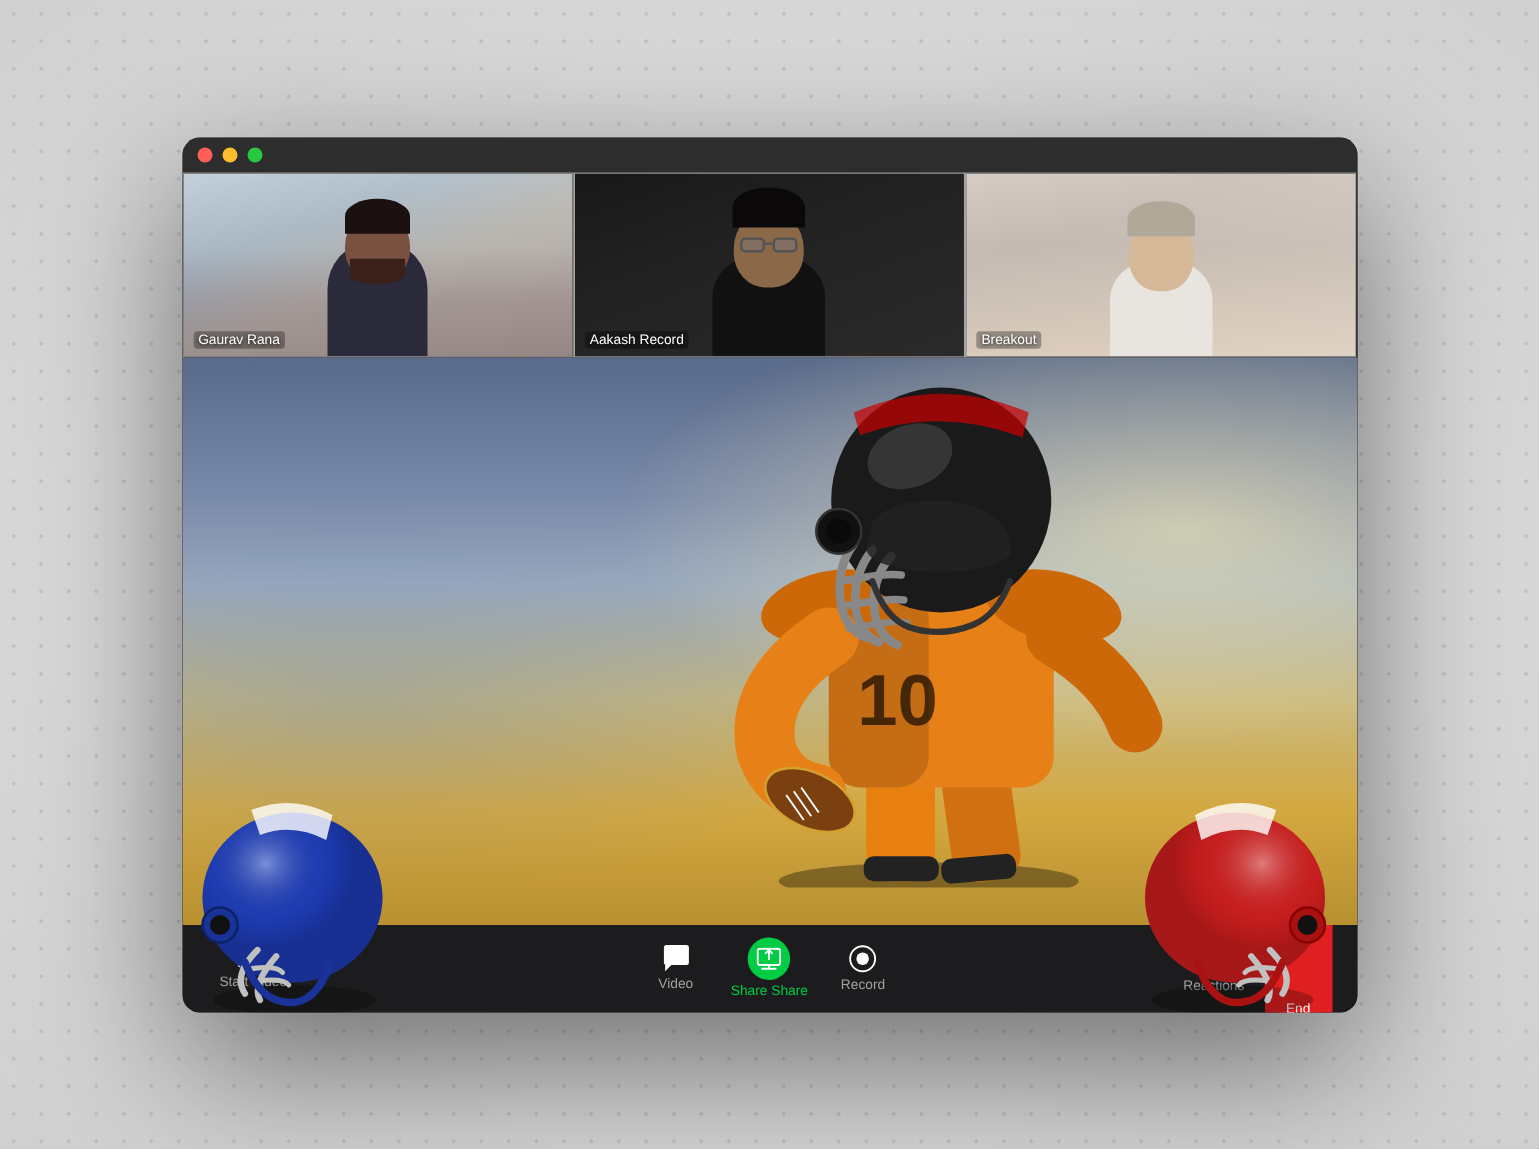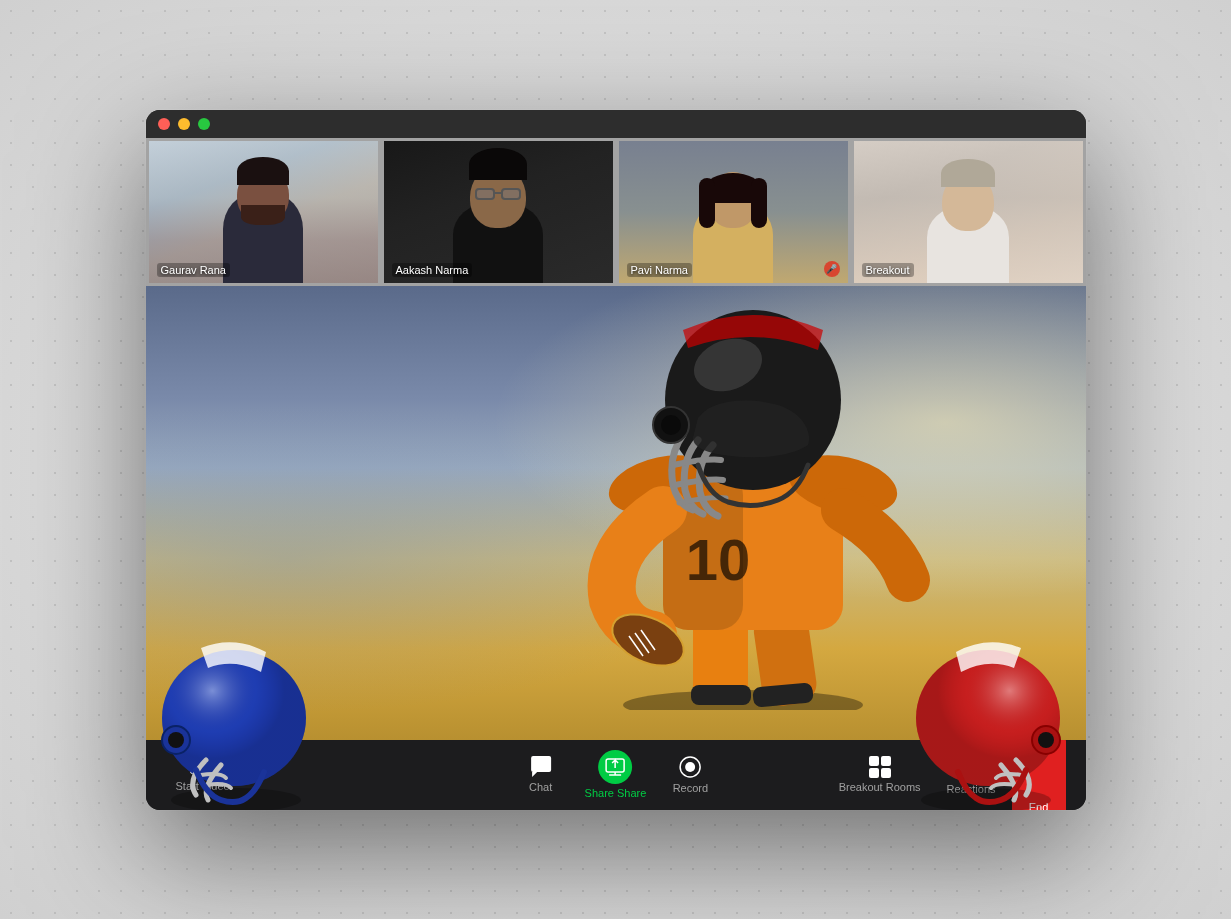--- a/index.html
+++ b/index.html
@@ -74,21 +74,21 @@
       display: flex;
       height: 148px;
       background: #111;
       flex-shrink: 0;
     }
 
     .participant {
       flex: 1;
       position: relative;
       overflow: hidden;
-      border: 3px solid #a3a3a3;
+      border: 1px solid #a3a3a3;
     }
 
     .participant-name {
       position: absolute;
       bottom: 6px;
       left: 8px;
       color: white;
       font-size: 11px;
       font-family: -apple-system, sans-serif;
       text-shadow: 0 1px 3px rgba(0,0,0,0.8);
@@ -286,38 +286,23 @@
             <div style="position:absolute;bottom:55px;left:50%;transform:translateX(-50%);width:56px;height:62px;background:#8a6848;border-radius:50% 50% 45% 45%;"></div>
 
             <div style="position:absolute;bottom:103px;left:50%;transform:translateX(-50%);width:58px;height:32px;background:#0a0808;border-radius:50% 50% 0 0;"></div>
 
             <div style="position:absolute;bottom:83px;left:50%;transform:translateX(-50%);width:50px;height:12px;">
               <div style="position:absolute;left:2px;top:0;width:20px;height:12px;border:2px solid #555;border-radius:4px;background:rgba(100,140,200,0.2);"></div>
               <div style="position:absolute;right:2px;top:0;width:20px;height:12px;border:2px solid #555;border-radius:4px;background:rgba(100,140,200,0.2);"></div>
               <div style="position:absolute;left:22px;top:4px;width:6px;height:2px;background:#555;"></div>
             </div>
           </div>
-          <div class="participant-name">Aakash Narma</div>
-        </div>
-
-        <div class="participant">
-          <div style="width:100%;height:100%;background:linear-gradient(160deg,#7080a0 0%,#6070908 40%,#c8a860 65%,#e0c090 100%);position:relative;overflow:hidden;">
-            <div style="position:absolute;inset:0;background:linear-gradient(180deg,#788090 0%,#889090 50%,#c0a870 100%);"></div>
-
-            <div style="position:absolute;bottom:0;left:50%;transform:translateX(-50%);width:80px;height:80px;background:#d4b060;border-radius:40% 40% 0 0;"></div>
-
-            <div style="position:absolute;bottom:55px;left:50%;transform:translateX(-50%);width:50px;height:56px;background:#c09868;border-radius:50% 50% 45% 45%;"></div>
-
-            <div style="position:absolute;bottom:80px;left:50%;transform:translateX(-50%);width:56px;height:30px;background:#180808;border-radius:50% 50% 0 0;"></div>
-            <div style="position:absolute;bottom:55px;left:calc(50% - 34px);width:16px;height:50px;background:#180808;border-radius:8px;"></div>
-            <div style="position:absolute;bottom:55px;right:calc(50% - 34px);width:16px;height:50px;background:#180808;border-radius:8px;"></div>
-          </div>
-          <div class="participant-name">Pavi Narma</div>
-          <div class="mic-off-icon">🎤</div>
-        </div>
+          <div class="participant-name">Aakash Record</div>
+        </div>
+
 
         <div class="participant">
           <div style="width:100%;height:100%;background:linear-gradient(160deg,#e0d8d0 0%,#c8c0b8 30%,#e8d8c8 70%,#f0e8e0 100%);position:relative;overflow:hidden;">
             <div style="position:absolute;inset:0;background:linear-gradient(180deg,#d0c8c0 0%,#c0b8b0 40%,#d8c8b8 100%);opacity:0.7;"></div>
 
             <div style="position:absolute;bottom:0;left:50%;transform:translateX(-50%);width:82px;height:76px;background:#e8e4e0;border-radius:40% 40% 0 0;"></div>
 
             <div style="position:absolute;bottom:52px;left:50%;transform:translateX(-50%);width:52px;height:58px;background:#d4b898;border-radius:50% 50% 45% 45%;"></div>
 
             <div style="position:absolute;bottom:96px;left:50%;transform:translateX(-50%);width:54px;height:28px;background:#b0a898;border-radius:50% 50% 0 0;"></div>
@@ -404,21 +389,21 @@
         </div>
 
         <div style="position:absolute;left:50%;transform:translateX(-50%);display:flex;align-items:center;gap:6px;">
 
           <div class="tool-btn">
             <div class="tool-icon">
               <svg width="24" height="22" viewBox="0 0 24 22">
                   <path d="M2 2 Q2 0 4 0 L20 0 Q22 0 22 2 L22 14 Q22 16 20 16 L8 16 L3 21 L3 16 L4 16 Q2 16 2 14 Z" fill="white"></path>
                 </svg>
             </div>
-            <span class="tool-label">Chat</span>
+            <span class="tool-label">Video</span>
           </div>
 
           <div class="tool-btn">
             <div class="tool-icon">
               <div style="background:#00cc44;border-radius:50%;width:34px;height:34px;display:flex;align-items:center;justify-content:center;">
                 <svg width="20" height="18" viewBox="0 0 20 18">
                     <rect x="1" y="1" width="18" height="13" rx="2" fill="none" stroke="white" stroke-width="1.5"></rect>
                     <polyline points="10,8 10,0 7,3 10,0 13,3" stroke="white" stroke-width="1.5" fill="none" transform="translate(0,2)"></polyline>
                     <line x1="4" y1="17" x2="16" y2="17" stroke="white" stroke-width="1.5"></line>
                     <line x1="10" y1="14" x2="10" y2="17" stroke="white" stroke-width="1.5"></line>
@@ -434,31 +419,20 @@
                   <circle cx="12" cy="12" r="10" fill="none" stroke="white" stroke-width="1.5"></circle>
                   <circle cx="12" cy="12" r="5" fill="white"></circle>
                 </svg>
             </div>
             <span class="tool-label">Record</span>
           </div>
         </div>
 
         <div style="display:flex;align-items:center;gap:6px;margin-left:auto;">
 
-          <div class="tool-btn">
-            <div class="tool-icon">
-              <div class="grid-icon">
-                <span></span>
-                  <span></span>
-                  <span></span>
-                  <span></span>
-              </div>
-            </div>
-            <span class="tool-label">Breakout Rooms</span>
-          </div>
 
           <div class="tool-btn tool-btn-wrapper">
             <div class="tool-icon">
               <svg width="26" height="26" viewBox="0 0 26 26">
                 <circle cx="13" cy="13" r="11" fill="none" stroke="white" stroke-width="1.5"></circle>
                 <circle cx="9" cy="11" r="1.5" fill="white"></circle>
                 <circle cx="17" cy="11" r="1.5" fill="white"></circle>
                 <path d="M 8 16 Q 13 21 18 16" stroke="white" stroke-width="1.5" fill="none" stroke-linecap="round"></path>
               </svg>
             </div>

